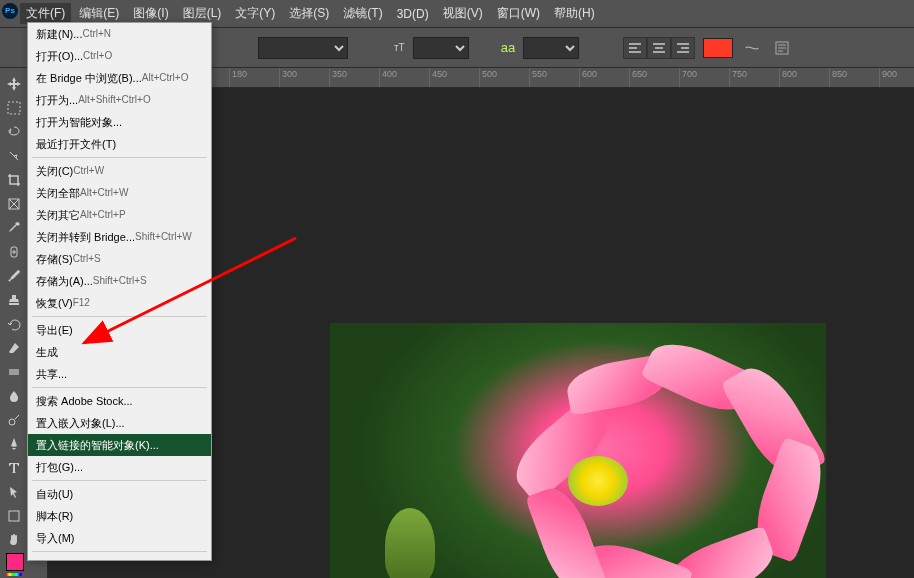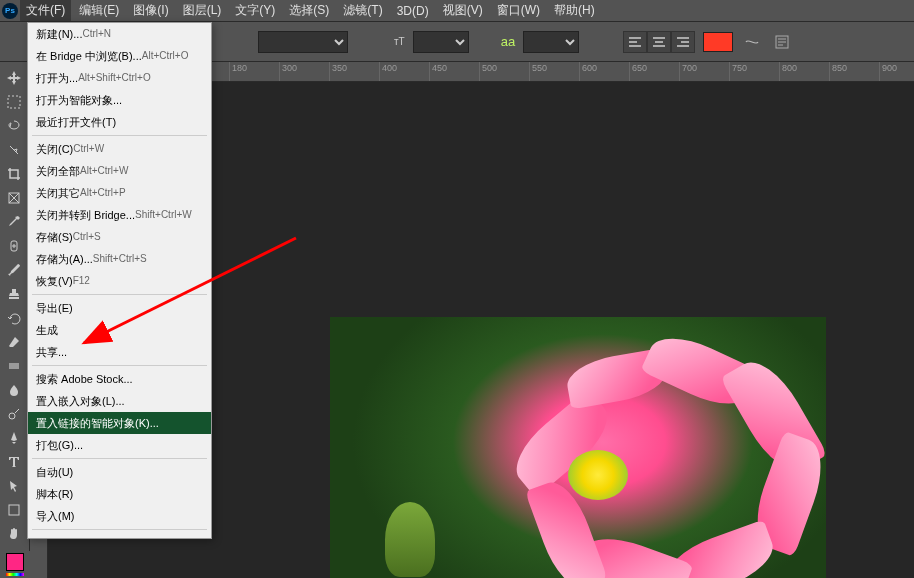--- a/index.html
+++ b/index.html
@@ -7,21 +7,21 @@
       font-family: "Microsoft YaHei", Arial, sans-serif;
       font-size: 12px;
       background: #535353;
       color: #ccc;
       width: 914px;
       height: 578px;
       overflow: hidden;
       position: relative;
     }
     .menubar {
-      height: 22px;
+      height: 28px;
       background: #535353;
       display: flex;
       align-items: center;
       padding-left: 20px;
       gap: 2px;
       border-bottom: 1px solid #2a2a2a;
     }
     .ps-icon {
       width: 16px; height: 16px;
       background: #001e36;
@@ -404,20 +404,24 @@
   <div style="width:18px;height:18px;background:#ff2684;border:1px solid #000"></div>
   <div style="width:18px;height:3px;background:linear-gradient(90deg,red,yellow,lime,cyan,blue,magenta)"></div>
 </div>
 
 <div class="dropdown-menu" id="dropdown">
     <div class="dd-item">
       <span>新建(N)...</span>
       <span class="dd-shortcut">Ctrl+N</span>
     </div>
     <div class="dd-item">
+      <span>打开(O)...</span>
+      <span class="dd-shortcut">Ctrl+O</span>
+    </div>
+    <div class="dd-item">
       <span>在 Bridge 中浏览(B)...</span>
       <span class="dd-shortcut">Alt+Ctrl+O</span>
     </div>
     <div class="dd-item">
       <span>打开为...</span>
       <span class="dd-shortcut">Alt+Shift+Ctrl+O</span>
     </div>
     <div class="dd-item">
       <span>打开为智能对象...</span>
       <span class="dd-shortcut"></span>

